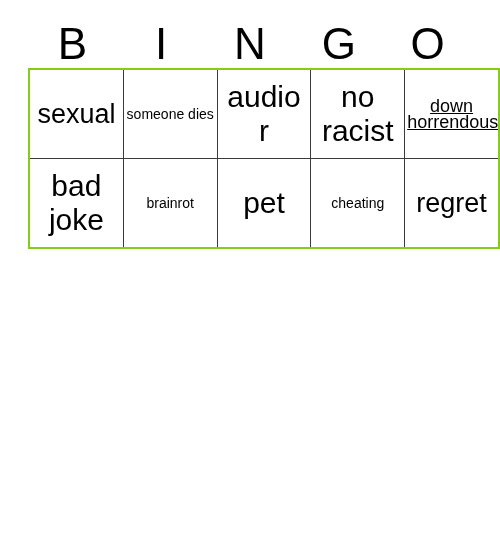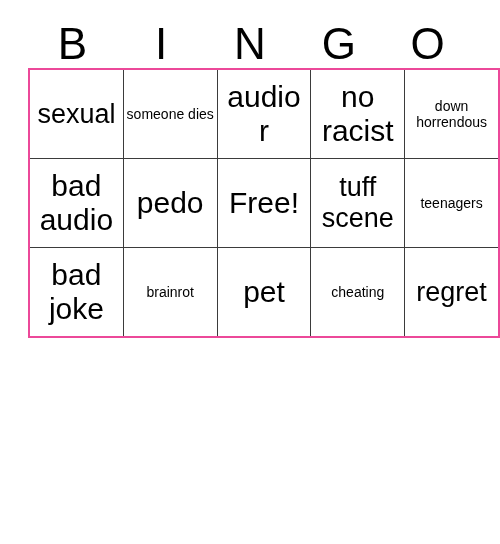--- a/index.html
+++ b/index.html
@@ -35,40 +35,40 @@
     line-height: 48px;
     font-weight: 400;
     color: #000000;
     letter-spacing: 0;
   }
 
   .bingo-grid {
     width: 444px;
     border-collapse: collapse;
     table-layout: fixed;
-    border: 2px solid #ec4899;
+    border: 2px solid #84cc16;
     padding-left: 20px;
   }
   .bingo-grid td {
     width: 88.8px;
     height: 86px;
     border: 1px solid #3b3b3b;
     text-align: center;
     vertical-align: middle;
     padding: 1px 2px;
     overflow: hidden;
     color: #000000;
     font-weight: 400;
   }
 
   
   .fs-xl   { font-size: 30px; line-height: 34px; }
   .fs-lg   { font-size: 27px; line-height: 31px; }
   .fs-sm   { font-size: 14px; line-height: 19px; }
-  .fs-xs   { font-size: 14px; line-height: 16px; }
+  .fs-xs   { font-size: 18px; line-height: 16px; text-decoration: underline; }
 </style>
 </head>
 <body>
 
 <div class="bingo-card">
 
   <div class="bingo-header">
     <div class="header-letter">B</div>
     <div class="header-letter">I</div>
     <div class="header-letter">N</div>
@@ -79,27 +79,20 @@
   <table class="bingo-grid">
     <tbody>
       <tr>
         <td class="fs-lg">sexual</td>
         <td class="fs-sm">someone dies</td>
         <td class="fs-xl">audio r</td>
         <td class="fs-xl">no racist</td>
         <td class="fs-xs">down horrendous</td>
       </tr>
       <tr>
-        <td class="fs-xl">bad audio</td>
-        <td class="fs-xl">pedo</td>
-        <td class="fs-xl">Free!</td>
-        <td class="fs-lg">tuff scene</td>
-        <td class="fs-xs">teenagers</td>
-      </tr>
-      <tr>
         <td class="fs-xl">bad joke</td>
         <td class="fs-sm">brainrot</td>
         <td class="fs-xl">pet</td>
         <td class="fs-sm">cheating</td>
         <td class="fs-lg">regret</td>
       </tr>
     </tbody>
   </table>
 
 </div>

